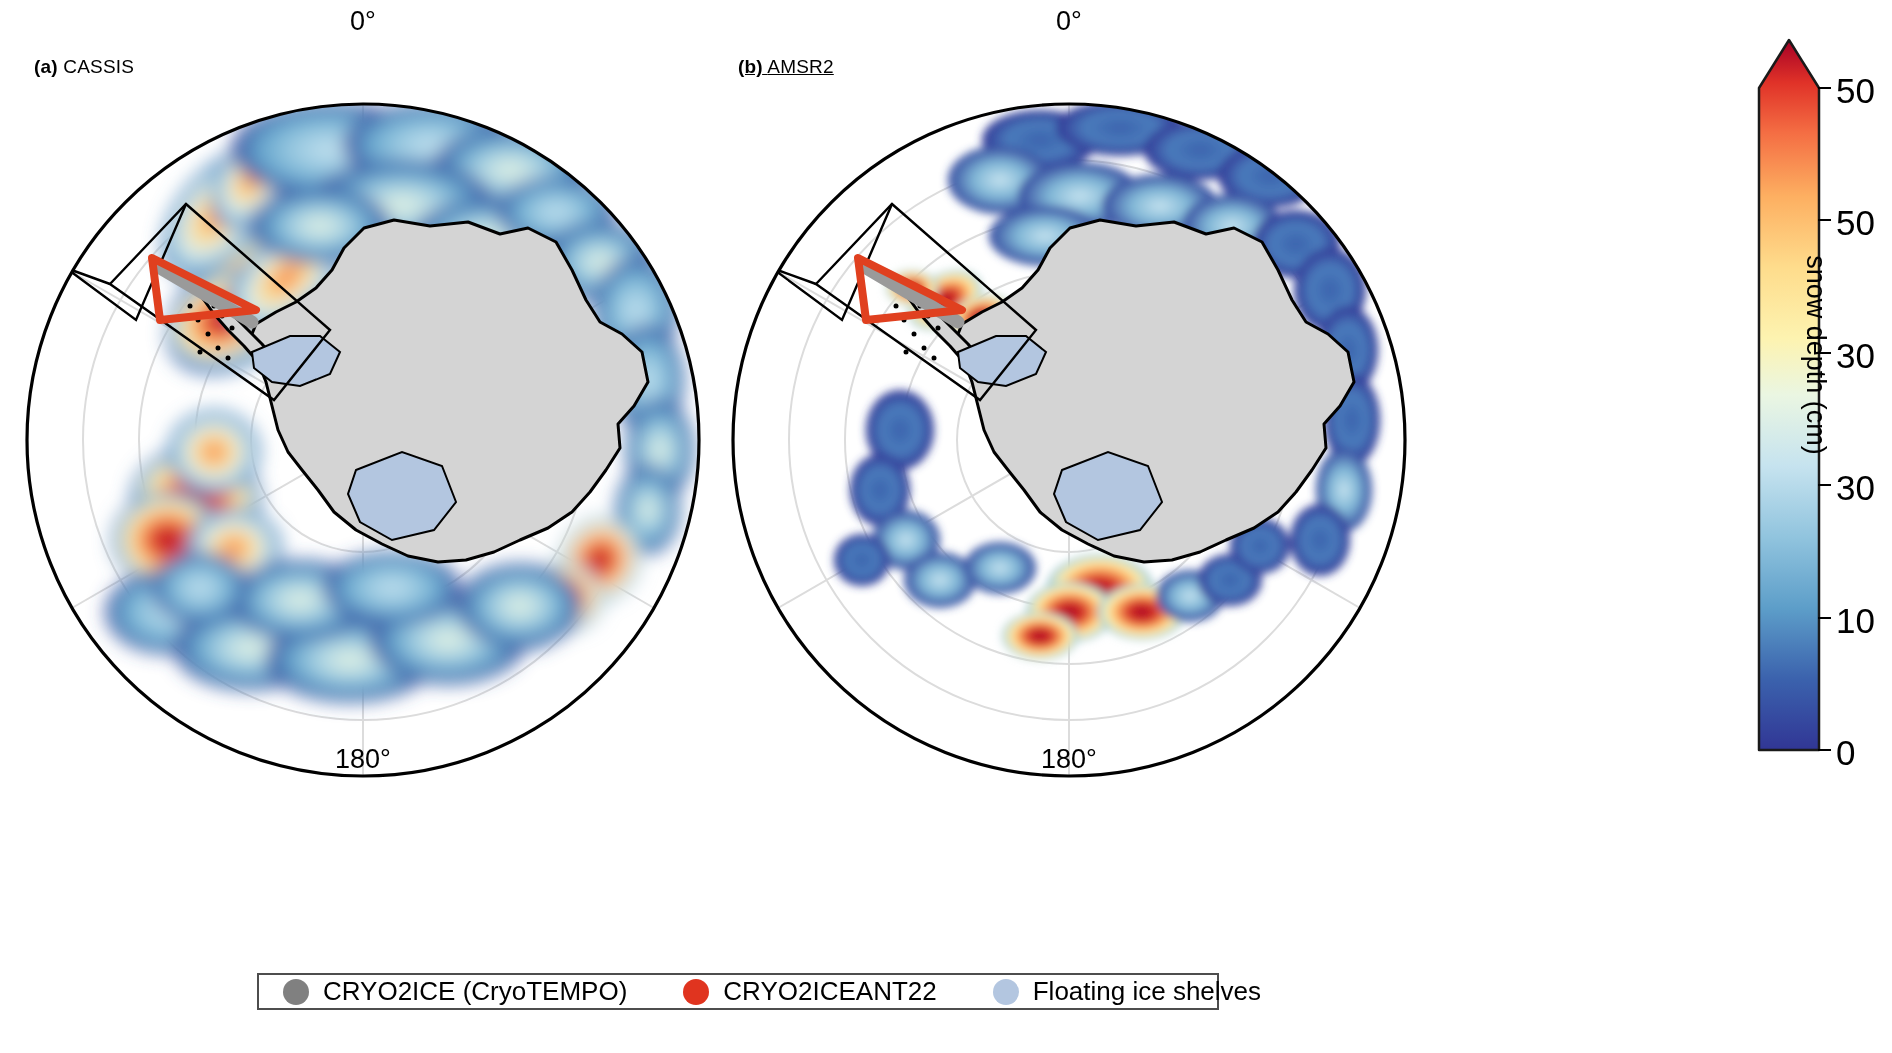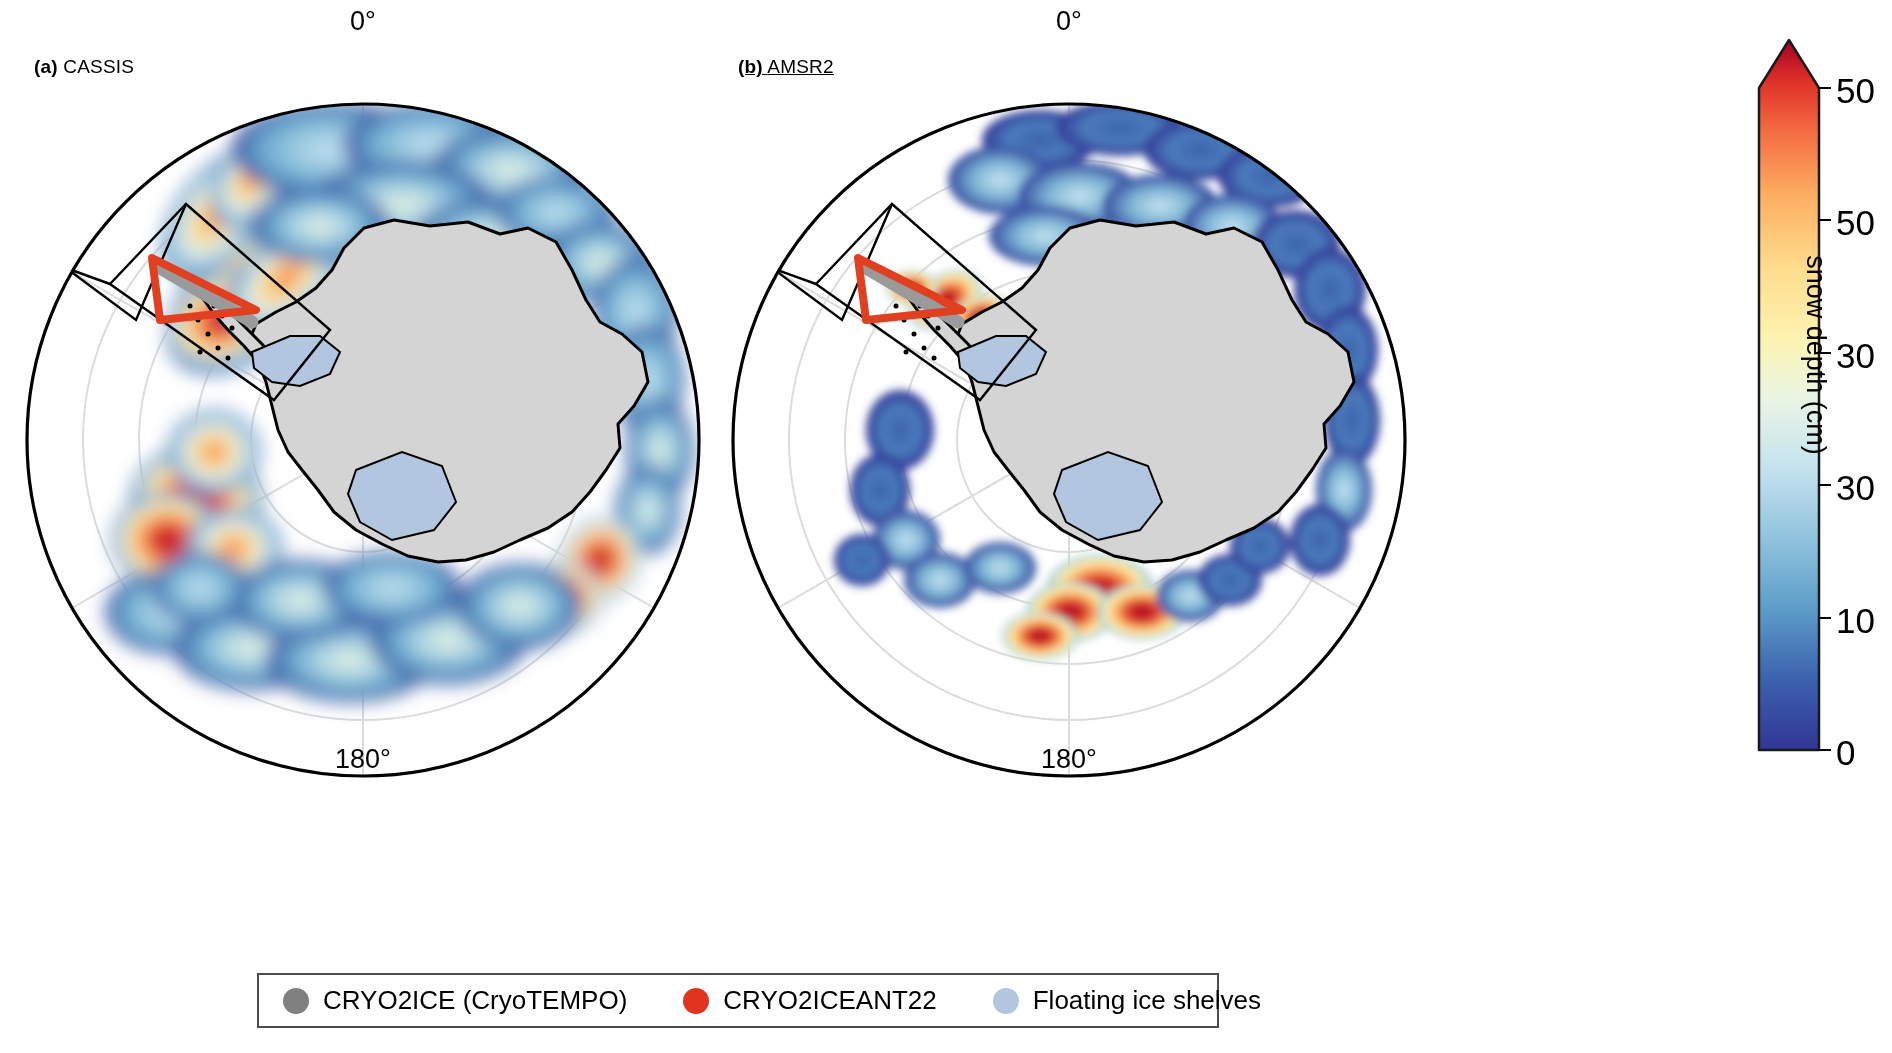--- a/index.html
+++ b/index.html
@@ -21,21 +21,21 @@
   #b-lon180{left:1011px;top:744px;width:116px;}
   #cbar-ticks{position:absolute;left:1818px;top:40px;width:70px;height:710px;}
   .cb-tick{position:absolute;left:0;height:0;}
   .cb-tick .line{position:absolute;left:0;top:-1px;width:13px;height:2px;background:#000;}
   .cb-tick .lab{position:absolute;left:18px;top:-17px;font-size:35px;white-space:nowrap;}
   #cbar-axislabel{position:absolute;left:1838px;top:0px;width:710px;height:44px;
       transform:rotate(90deg);transform-origin:0 0;
       font-size:27px;text-align:center;line-height:44px;white-space:nowrap;}
 
   
-  #legend{position:absolute;left:257px;top:973px;width:962px;height:55px;
+  #legend{position:absolute;left:257px;top:973px;width:962px;height:37px;
       border:2px solid #4d4d4d;background:#fff;display:flex;align-items:center;
       box-sizing:border-box;}
   .leg-item{display:flex;align-items:center;white-space:nowrap;}
   .leg-dot{width:26px;height:26px;border-radius:50%;flex:0 0 auto;}
   .leg-text{font-size:26px;margin-left:14px;}
   #leg-0{margin-left:24px;}
   #leg-1{margin-left:56px;align-items:center;}
   #leg-2{margin-left:56px;text-align:center;}
 </style>
 </head>

